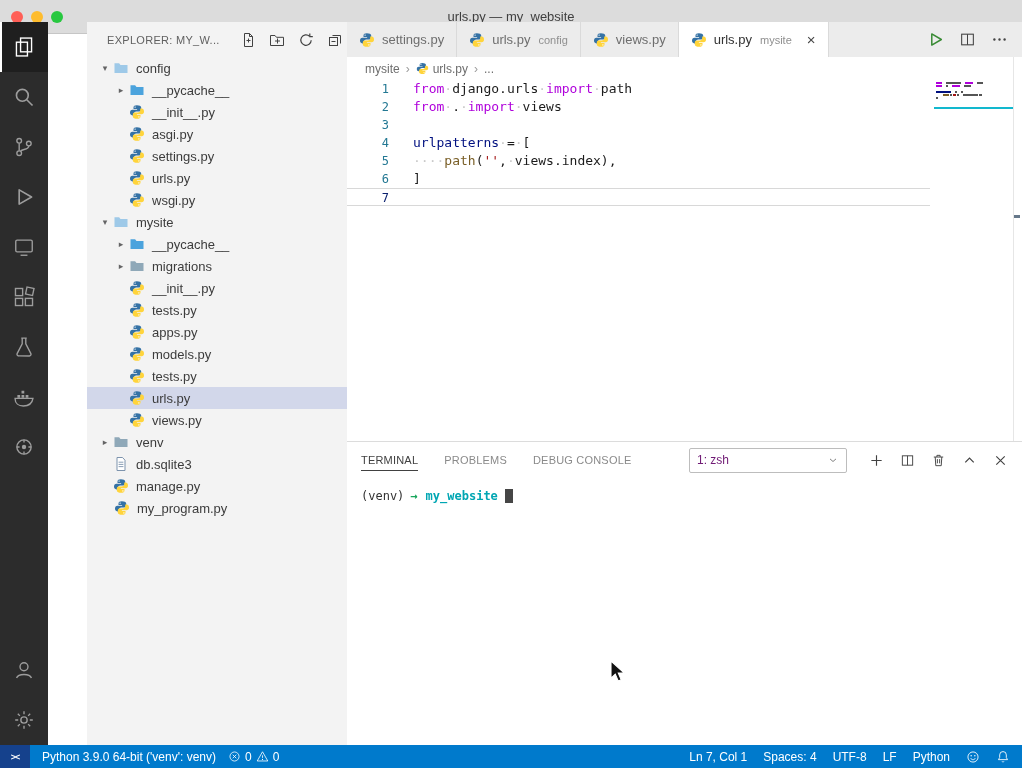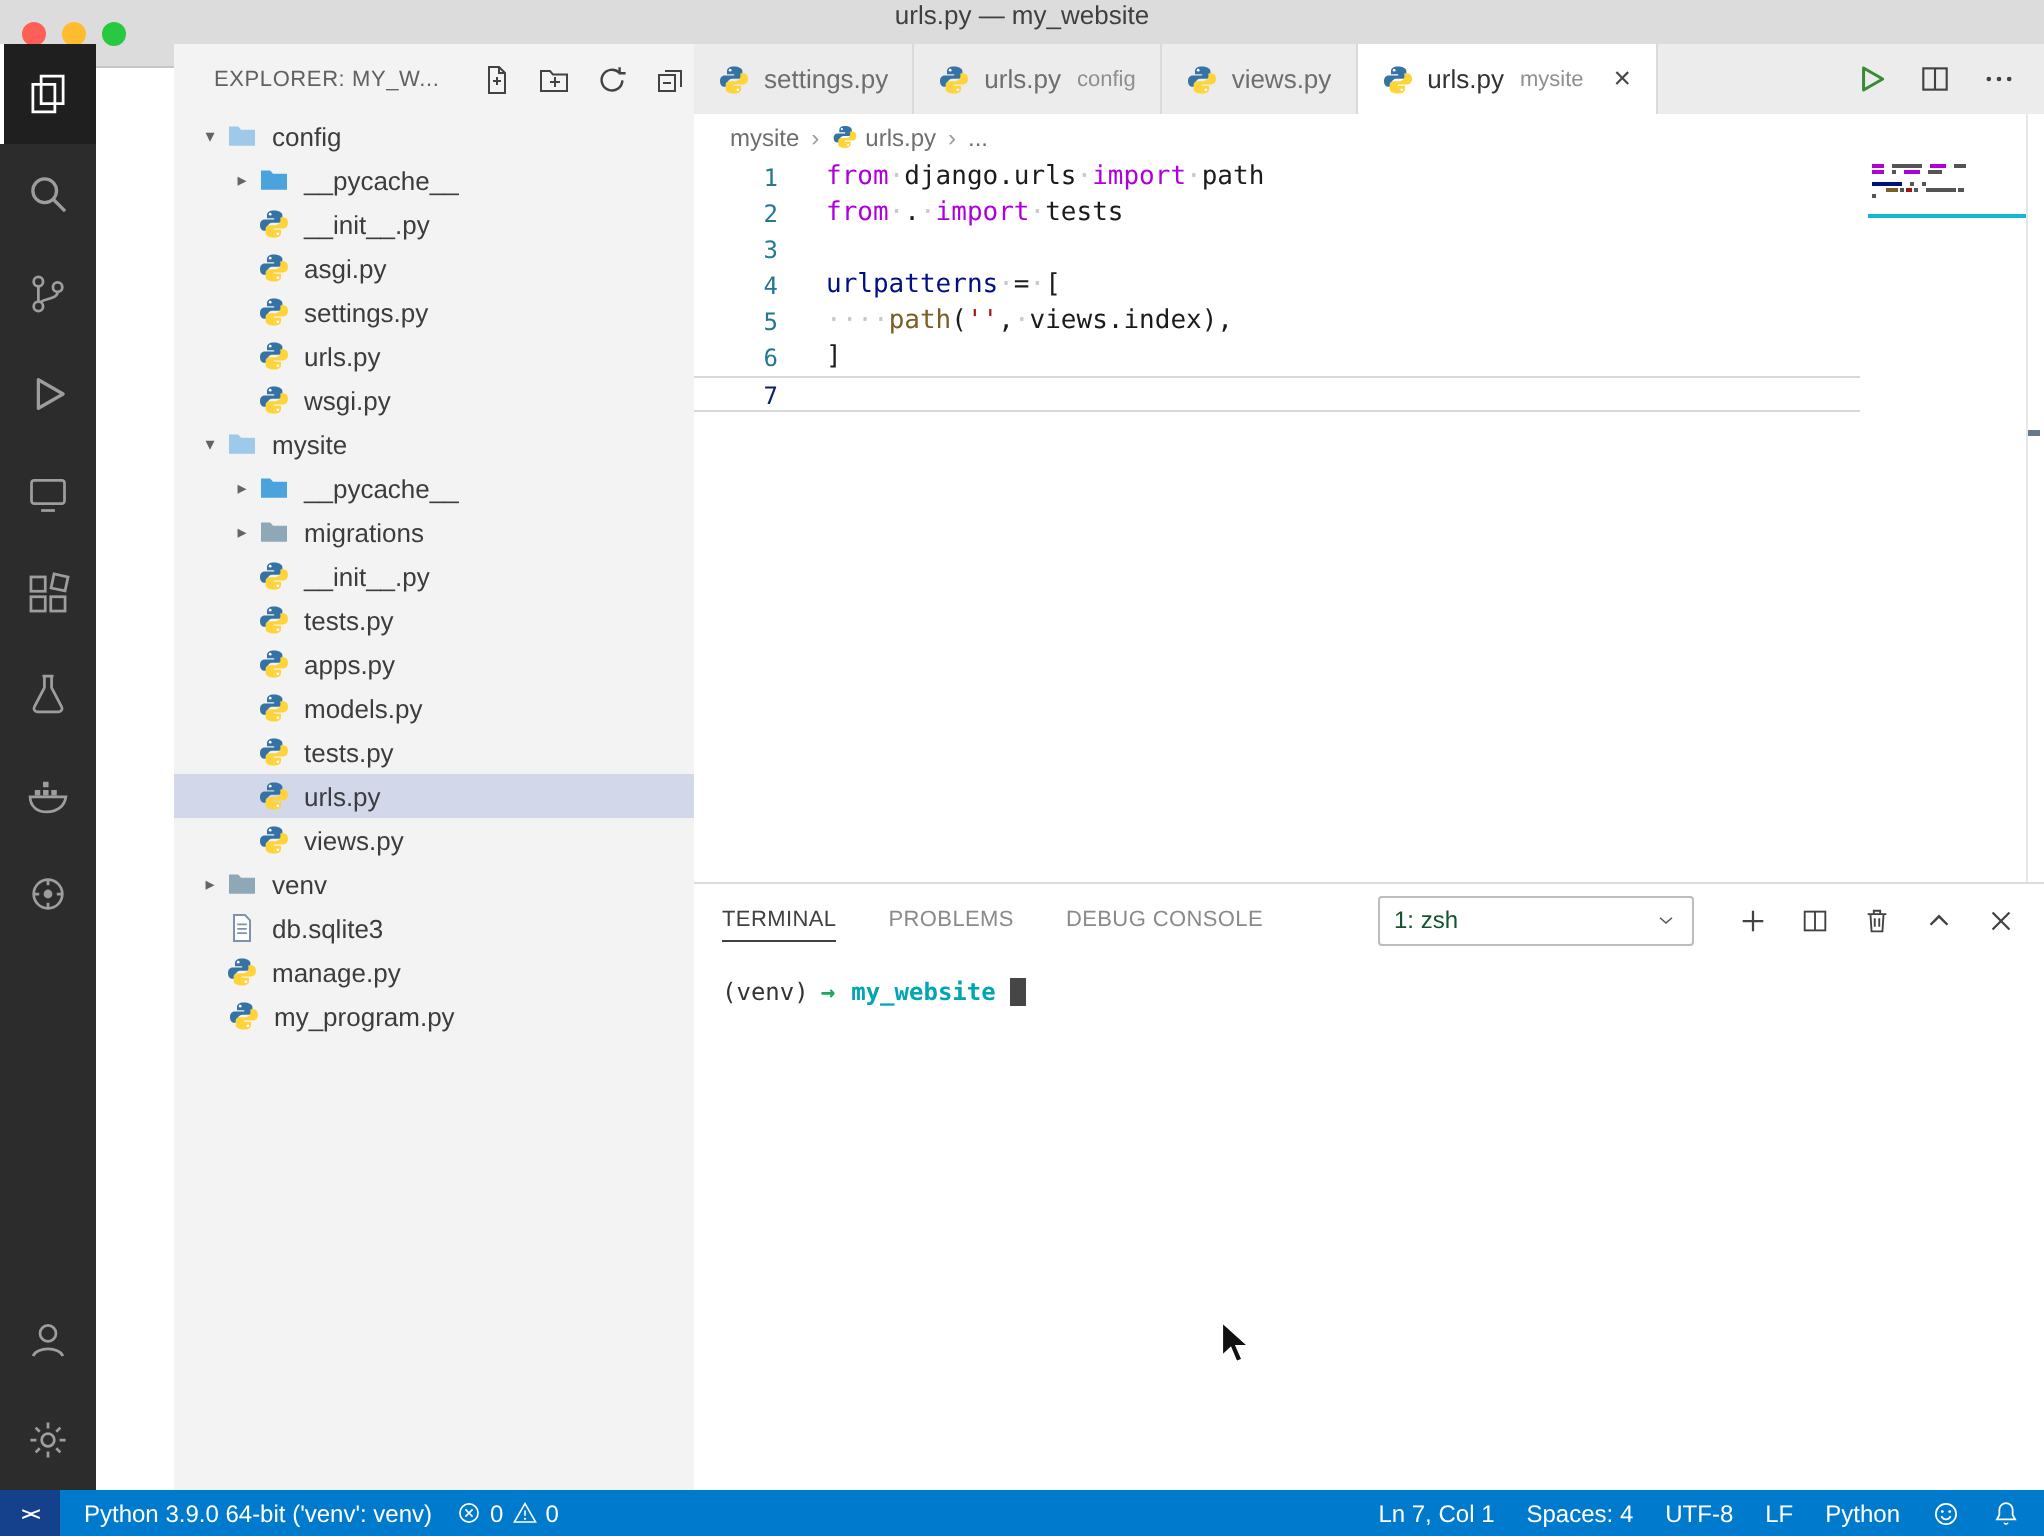--- a/index.html
+++ b/index.html
@@ -1,21 +1,21 @@
 <!DOCTYPE html>
 <html style="--accent: #007acc; --activity-bar-bg: #2c2c2c; --sidebar-bg: #f3f3f3; --selection-bg: #d2d7ea; --keyword: #AF00DB; --string: #A31515; --variable: #001080; --function: #795E26; --python-blue: #3572A5; --python-yellow: #FFD43B; --terminal-arrow-green: #19a65c; --terminal-cwd-cyan: #00A6B3; --remote-badge: #15418c;"><head>
 <meta charset="utf-8">
 <style>
   *{margin:0;padding:0;box-sizing:border-box;}
   html,body{width:1022px;height:768px;}
   body{font-family:"Liberation Sans","DejaVu Sans",sans-serif;background:#fff;overflow:hidden;}
   .window{position:relative;width:1022px;height:768px;background:#fff;overflow:hidden;}
 
   
-  .titlebar{position:absolute;top:0;left:0;right:0;height:34px;background:#dcdcdc;border-bottom:1px solid #c6c6c6;display:flex;justify-content:center;}
+  .titlebar{position:absolute;top:0;left:0;right:0;height:34px;background:#dcdcdc;border-bottom:1px solid #c6c6c6;display:flex;align-items:center;justify-content:center;}
   .traffic{position:absolute;left:11px;top:0;height:100%;display:flex;align-items:center;gap:8px;}
   .tl-btn{width:12px;height:12px;border-radius:50%;display:inline-block;}
   .tl-red{background:#ff5f57}.tl-yellow{background:#febc2e}.tl-green{background:#28c840}
   .title-text{font-size:13px;color:#3f3f3f;}
 
   
   .activitybar{position:absolute;left:0;top:22px;width:48px;bottom:23px;background:var(--activity-bar-bg,#2c2c2c);display:flex;flex-direction:column;justify-content:space-between;}
   .ab-item{width:48px;height:50px;display:flex;align-items:center;justify-content:center;color:#9d9d9d;cursor:pointer;}
   .ab-item svg{width:22px;height:22px;}
   .ab-item.active{color:#ffffff;background:#1f1f1f;box-shadow:inset 2px 0 0 #fff;}
@@ -74,21 +74,21 @@
   .mm-rule{margin-top:4px;height:2px;background:#12b8ce;width:80px;}
   .scroll-line{position:absolute;top:35px;bottom:0;right:8px;width:1px;background:#e6e6e6;}
   .overview-mark{position:absolute;right:2px;top:135px;width:6px;height:3px;background:#66788a;}
 
   
   .panel{position:absolute;left:0;right:0;bottom:0;height:304px;background:#fff;border-top:1px solid #dcdcdc;}
   .panel-header{height:36px;display:flex;align-items:center;padding:0 14px;}
   .panel-tabs{display:flex;gap:26px;font-size:11px;color:#8a8a8a;letter-spacing:.2px;}
   .panel-tab{cursor:pointer;padding:5px 0 4px;}
   .panel-tab.active{color:#414141;border-bottom:1px solid #414141;}
-  .shell-select{margin-left:auto;width:158px;height:25px;border:1px solid #bdbdbd;border-radius:2px;display:flex;align-items:center;justify-content:space-between;padding:0 7px;font-size:12px;color:#14532d;background:#fff;cursor:pointer;}
+  .shell-select{margin-left:auto;width:158px;height:25px;border:1px solid #bdbdbd;border-radius:2px;display:flex;align-items:center;justify-content:space-between;padding:0 7px;font-size:12px;color:#701a75;background:#fff;cursor:pointer;}
   .shell-select svg{width:12px;height:12px;color:#555;}
   .panel-actions{display:flex;gap:16px;margin-left:22px;color:#424242;}
   .panel-actions div{cursor:pointer;display:flex;}
   .panel-actions svg{width:15px;height:15px;}
   .terminal{padding:11px 14px;font-family:"DejaVu Sans Mono","Liberation Mono",monospace;font-size:12px;}
   .term-line{display:flex;}
   .t-venv{color:#333;}
   .t-arrow{color:var(--terminal-arrow-green,#19a65c);font-weight:bold;margin:0 8px 0 6px;}
   .t-cwd{color:var(--terminal-cwd-cyan,#00a6b3);font-weight:bold;}
   .t-cursor{width:8px;height:14px;background:#464646;margin-left:7px;display:inline-block;}
@@ -513,21 +513,21 @@
       </div>
 
     <div class="code-area">
       <div class="code-lines">
           <div class="cl">
             <span class="ln">1</span>
             <span class="ct"><span class="tk-k">from</span><span class="tk-w">·</span><span class="tk-p">django.urls</span><span class="tk-w">·</span><span class="tk-k">import</span><span class="tk-w">·</span><span class="tk-p">path</span></span>
           </div>
           <div class="cl">
             <span class="ln">2</span>
-            <span class="ct"><span class="tk-k">from</span><span class="tk-w">·</span><span class="tk-p">.</span><span class="tk-w">·</span><span class="tk-k">import</span><span class="tk-w">·</span><span class="tk-p">tests</span></span>
+            <span class="ct"><span class="tk-k">from</span><span class="tk-w">·</span><span class="tk-p">.</span><span class="tk-w">·</span><span class="tk-k">import</span><span class="tk-w">·</span><span class="tk-p">views</span></span>
           </div>
           <div class="cl">
             <span class="ln">3</span>
             <span class="ct"></span>
           </div>
           <div class="cl">
             <span class="ln">4</span>
             <span class="ct"><span class="tk-v">urlpatterns</span><span class="tk-w">·</span><span class="tk-o">=</span><span class="tk-w">·</span><span class="tk-p">[</span></span>
           </div>
           <div class="cl">

